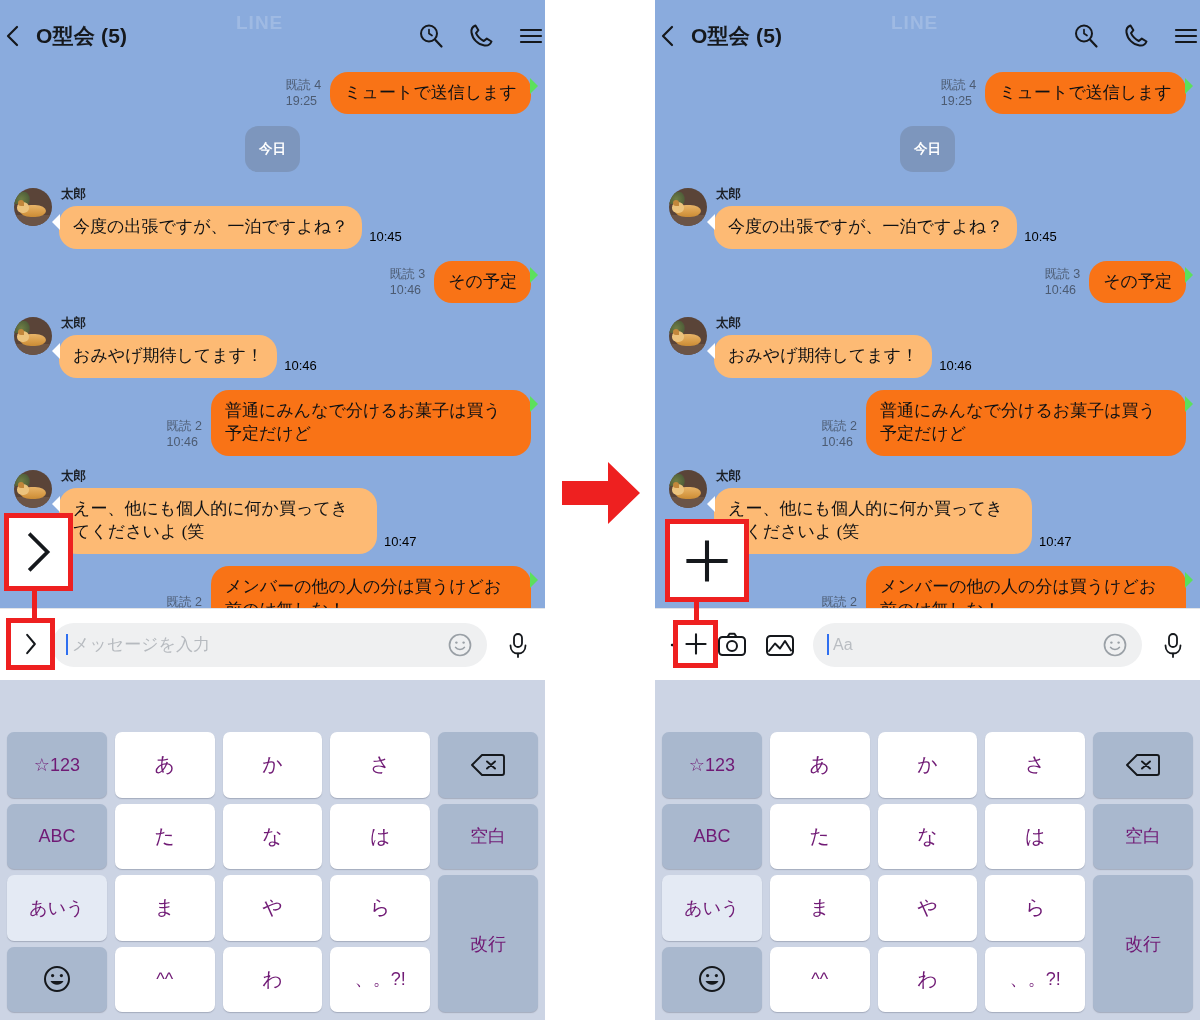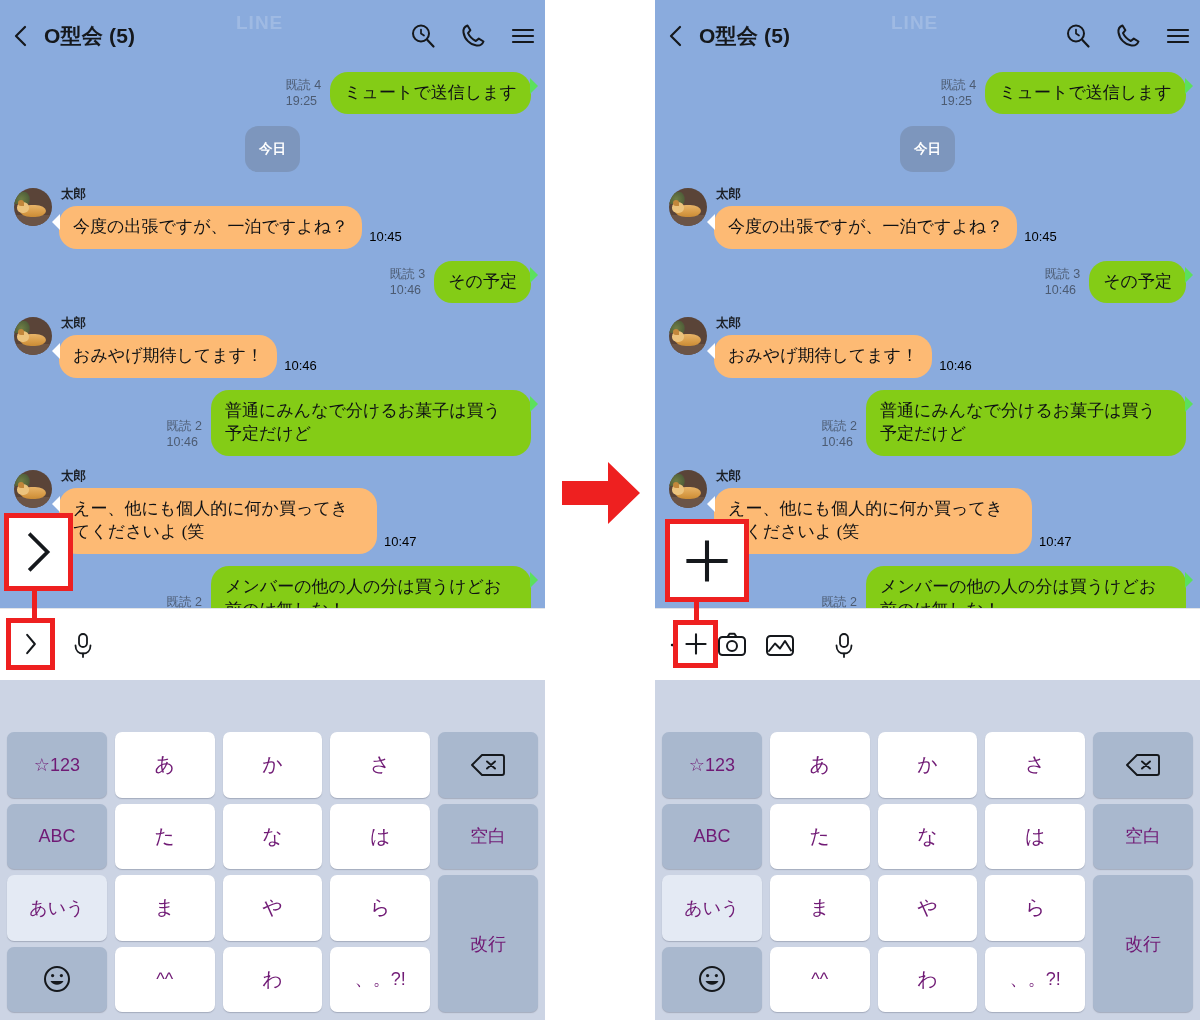--- a/index.html
+++ b/index.html
@@ -23,21 +23,21 @@
   .chat {
     position: relative;
     height: 608px;
     background: #8aabdd;
     overflow: hidden;
   }
   .header {
     position: relative;
     height: 72px;
     display: flex; align-items: center;
-    padding: 0 8px;
+    padding: 0 0;
   }
   .back-icon { width: 26px; height: 26px; flex: 0 0 auto; margin-right: 10px; }
   .room-title {
     font-size: 21px; font-weight: bold; color: #15181c;
     letter-spacing: .2px; white-space: nowrap;
   }
   .header-spacer { flex: 1 1 auto; }
   .hdr-icon { width: 28px; height: 28px; margin-left: 22px; flex: 0 0 auto; }
   .watermark {
     position: absolute; left: 236px; top: 12px;
@@ -95,21 +95,21 @@
     font-size: 17px; line-height: 1.38;
     color: #0f1114;
     word-break: break-all;
   }
   .bubble.white { background:#fdba74; border-radius: 18px; font-family: Liberation Serif, serif; }
   .bubble.white::before {
     content:""; position:absolute; left:-7px; top:8px;
     border: 8px solid transparent;
     border-right-color:#fff; border-left:0;
   }
-  .bubble.green { background:#84cc16; border-radius: 18px; }
+  .bubble.green { background:#f97316; border-radius: 18px; }
   .bubble.green::after {
     content:""; position:absolute; right:-7px; top:6px;
     border: 8px solid transparent;
     border-left-color:#5ce05c; border-right:0;
   }
 
   .time {
     font-size: 13px; color: #000000;
     margin: 0 0 5px 7px; white-space: nowrap;
   }
@@ -314,20 +314,33 @@
 
       </div>
     </div>
 
     <div class="inputbar">
       <span class="ib-icon chev">
         <svg viewBox="0 0 22 26" width="22" height="26">
             <path d="M7 4 L16 13 L7 22" fill="none" stroke="#15181c" stroke-width="2.2" stroke-linecap="round" stroke-linejoin="round"></path>
           </svg>
       </span>
+      <div class="textfield">
+        <i class="caret"></i>
+        <span class="ph">メッセージを入力</span>
+        <span style="flex:1"></span>
+        <span class="tf-icon">
+          <svg viewBox="0 0 26 26" width="26" height="26">
+            <circle cx="13" cy="13" r="10.5" fill="none" stroke="#9aa0a6" stroke-width="1.7"></circle>
+            <circle cx="9.4" cy="10.6" r="1.2" fill="#9aa0a6"></circle>
+              <circle cx="16.6" cy="10.6" r="1.2" fill="#9aa0a6"></circle>
+            <path d="M8.6 15.4 C10.4 18.2 15.6 18.2 17.4 15.4" fill="none" stroke="#9aa0a6" stroke-width="1.7" stroke-linecap="round"></path>
+          </svg>
+        </span>
+      </div>
       <span class="mic-icon">
         <svg viewBox="0 0 26 28" width="26" height="28">
           <rect x="9" y="3" width="8" height="13" rx="4" fill="none" stroke="#15181c" stroke-width="1.8"></rect>
           <path d="M5.5 14.5 C5.5 20 9 22.5 13 22.5 C17 22.5 20.5 20 20.5 14.5" fill="none" stroke="#15181c" stroke-width="1.8" stroke-linecap="round"></path>
           <path d="M13 22.5 L13 26" stroke="#15181c" stroke-width="1.8" stroke-linecap="round"></path>
         </svg>
       </span>
     </div>
 
     <div class="keyboard">
@@ -507,20 +520,33 @@
           <path d="M10.5 7 L12.5 3.8 H17.5 L19.5 7" fill="none" stroke="#15181c" stroke-width="2" stroke-linejoin="round"></path>
           <circle cx="15" cy="16" r="5" fill="none" stroke="#15181c" stroke-width="2"></circle>
         </svg>
       </span>
       <span class="ib-icon">
         <svg viewBox="0 0 30 30" width="30" height="30">
           <rect x="2" y="6" width="26" height="19" rx="3.5" fill="none" stroke="#15181c" stroke-width="2"></rect>
           <path d="M4 21 L10 13.5 L15 18.5 L20 11 L26 20.5" fill="none" stroke="#15181c" stroke-width="2" stroke-linejoin="round" stroke-linecap="round"></path>
         </svg>
       </span>
+      <div class="textfield">
+        <i class="caret"></i>
+        <span class="ph aa">Aa</span>
+        <span style="flex:1"></span>
+        <span class="tf-icon">
+          <svg viewBox="0 0 26 26" width="26" height="26">
+            <circle cx="13" cy="13" r="10.5" fill="none" stroke="#9aa0a6" stroke-width="1.7"></circle>
+            <circle cx="9.4" cy="10.6" r="1.2" fill="#9aa0a6"></circle>
+              <circle cx="16.6" cy="10.6" r="1.2" fill="#9aa0a6"></circle>
+            <path d="M8.6 15.4 C10.4 18.2 15.6 18.2 17.4 15.4" fill="none" stroke="#9aa0a6" stroke-width="1.7" stroke-linecap="round"></path>
+          </svg>
+        </span>
+      </div>
       <span class="mic-icon">
         <svg viewBox="0 0 26 28" width="26" height="28">
           <rect x="9" y="3" width="8" height="13" rx="4" fill="none" stroke="#15181c" stroke-width="1.8"></rect>
           <path d="M5.5 14.5 C5.5 20 9 22.5 13 22.5 C17 22.5 20.5 20 20.5 14.5" fill="none" stroke="#15181c" stroke-width="1.8" stroke-linecap="round"></path>
           <path d="M13 22.5 L13 26" stroke="#15181c" stroke-width="1.8" stroke-linecap="round"></path>
         </svg>
       </span>
     </div>
 
     <div class="keyboard">

